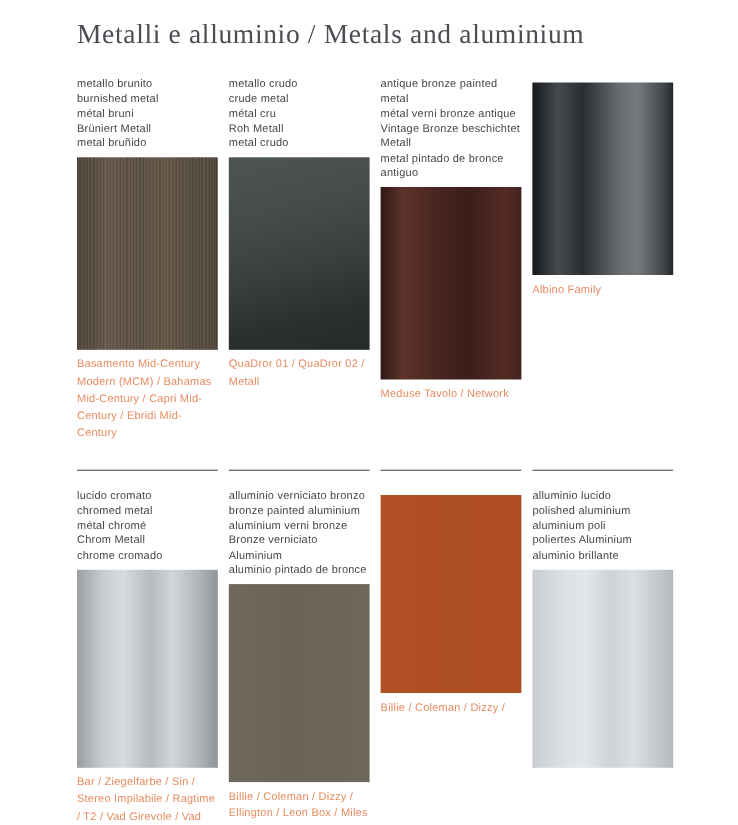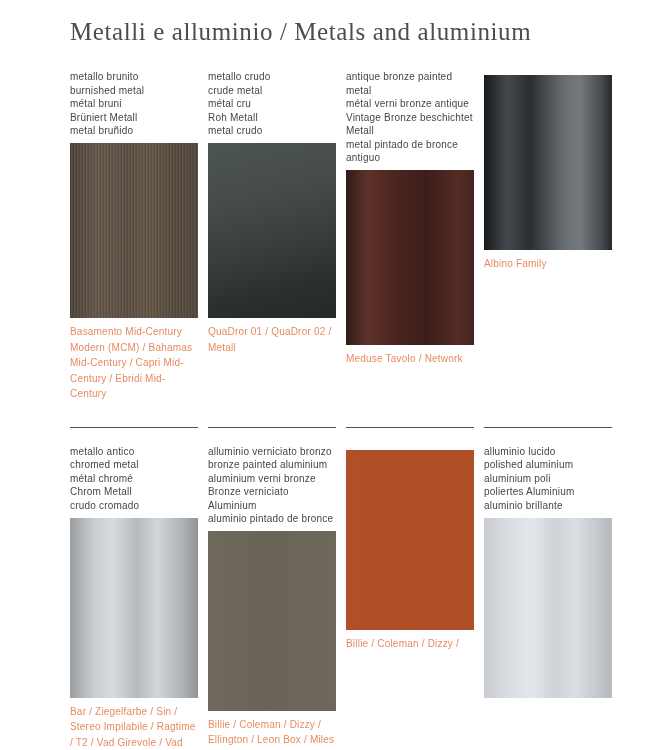--- a/index.html
+++ b/index.html
@@ -119,25 +119,25 @@
       <article class="material-card">
 
     <div class="material-swatch" style="background: linear-gradient(to right, rgb(23, 25, 28) 0%, rgb(69, 73, 77) 18%, rgb(43, 46, 49) 36%, rgb(104, 109, 114) 62%, rgb(116, 121, 126) 75%, rgb(70, 73, 78) 92%, rgb(37, 40, 43) 100%);"></div>
     <p class="product-links"><a>Albino Family</a></p>
   </article>
     </section>
   <section class="materials-grid row-2">
       <article class="material-card">
     <div class="column-rule"></div>
     <div class="material-labels">
-          <div>metallo antico</div>
+          <div>lucido cromato</div>
           <div>chromed metal</div>
           <div>métal chromé</div>
           <div>Chrom Metall</div>
-          <div>crudo cromado</div>
+          <div>chrome cromado</div>
         </div>
     <div class="material-swatch" style="background: linear-gradient(to right, rgb(154, 158, 161) 0%, rgb(200, 204, 207) 18%, rgb(216, 220, 223) 33%, rgb(183, 187, 190) 52%, rgb(210, 214, 217) 68%, rgb(174, 178, 181) 88%, rgb(144, 148, 151) 100%);"></div>
     <p class="product-links"><a>Bar</a><span> / </span><a>Ziegelfarbe</a><span> / </span><a>Sin</a><span> / </span><a>Stereo Impilabile</a><span> / </span><a>Ragtime</a><span> / </span><a>T2</a><span> / </span><a>Vad Girevole</a><span> / </span><a>Vad Impilabile</a></p>
   </article>
       <article class="material-card">
     <div class="column-rule"></div>
     <div class="material-labels">
           <div>alluminio verniciato bronzo</div>
           <div>bronze painted aluminium</div>
           <div>aluminium verni bronze</div>

